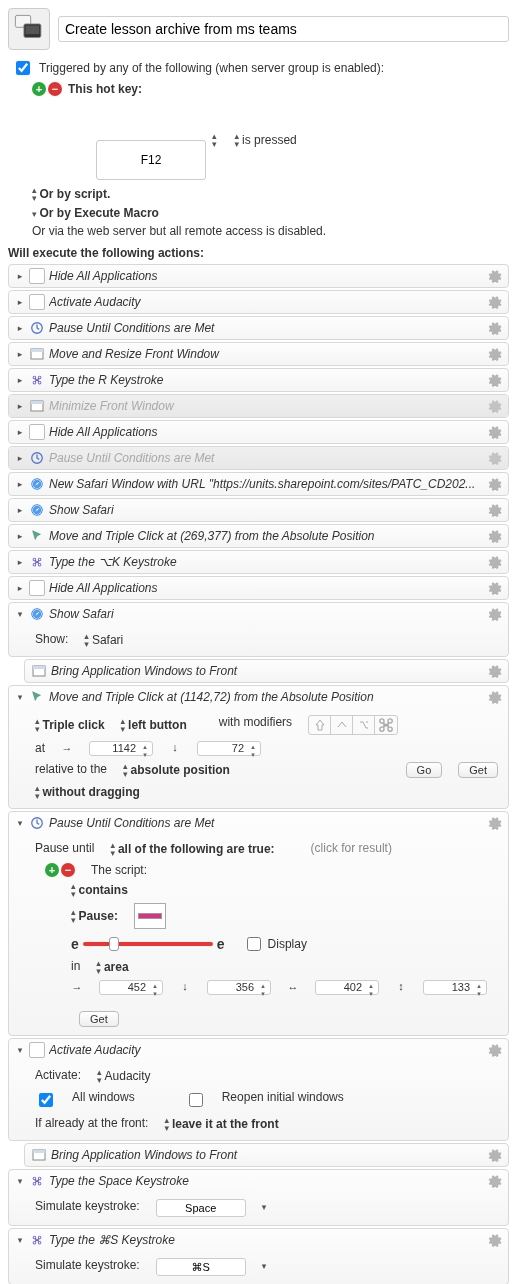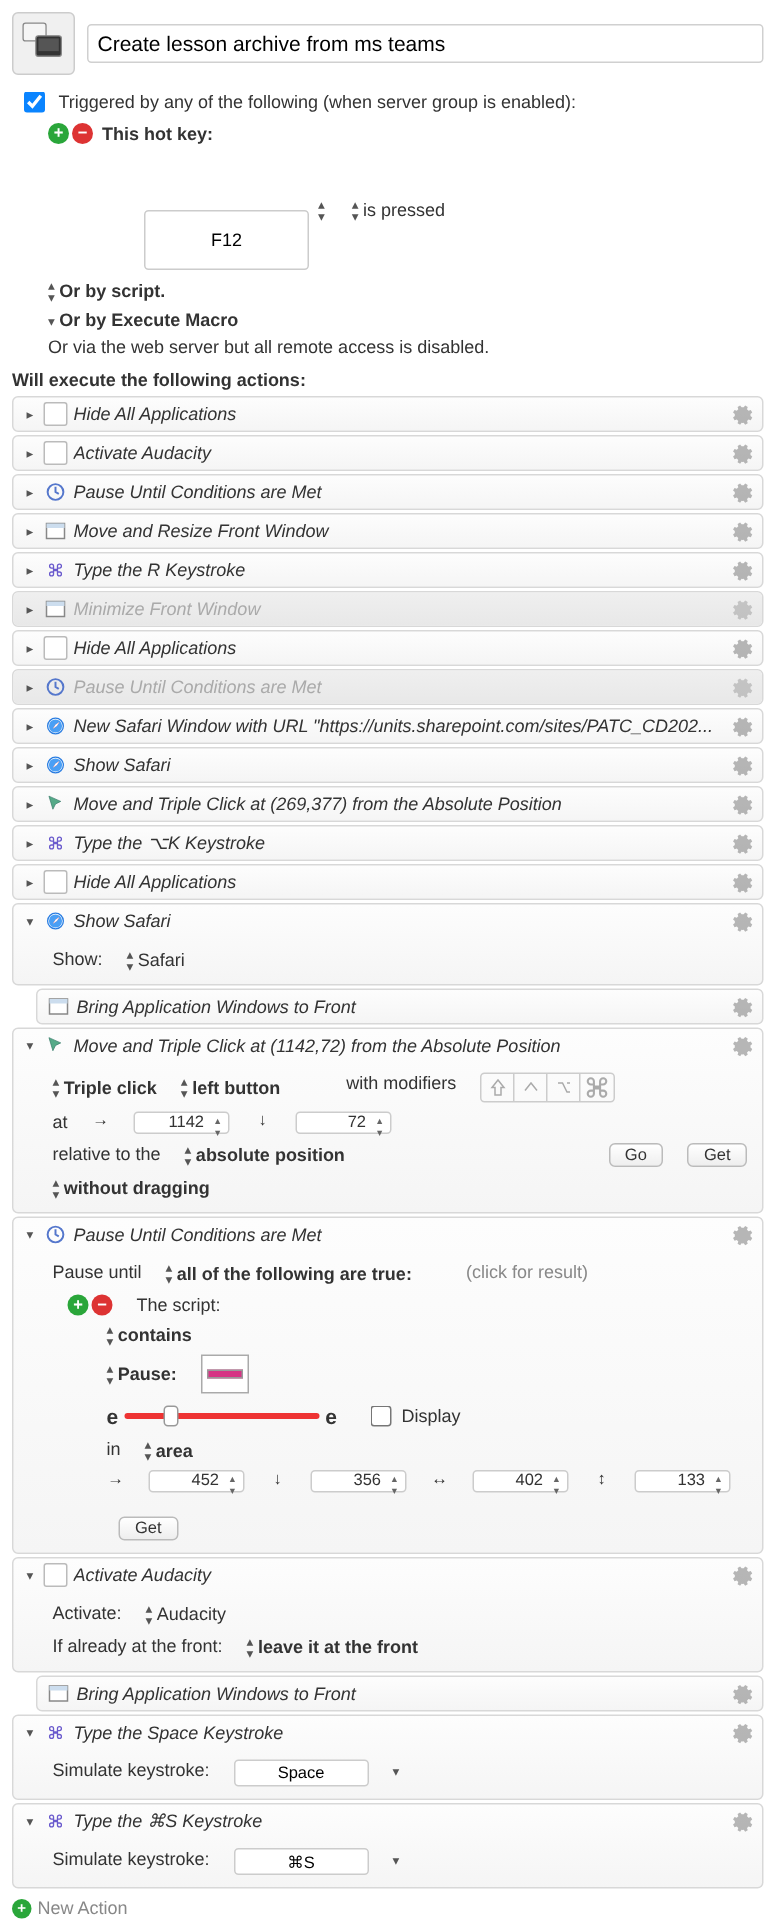--- a/index.html
+++ b/index.html
@@ -384,21 +384,21 @@
             </span>
             <span class="bold">Triple click</span>
           </span>
           <span class="sel">
             <span class="updown-arrows">
               <span>▴</span>
               <span>▾</span>
             </span>
             <span class="bold">left button</span>
           </span>
-          <span style="margin-left:28px">with modifiers</span>
+          <span style="margin-left:16px">with modifiers</span>
           <span class="modgrid">
             <span class="modcell">
               <svg width="12" height="12" viewBox="0 0 12 12">
                 <path d="M6 1l4 5H8v5H4V6H2z" fill="none" stroke="#aaa"></path>
               </svg>
             </span>
             <span class="modcell">
               <svg width="12" height="12" viewBox="0 0 12 12">
                 <path d="M2 8l4-5 4 5" fill="none" stroke="#aaa"></path>
               </svg>
@@ -567,20 +567,27 @@
           <span>Activate:</span>
           <span class="sel">
             <span class="updown-arrows">
               <span>▴</span>
               <span>▾</span>
             </span>
             <span>Audacity</span>
           </span>
         </div>
         <div class="row">
+          <input type="checkbox" class="checkbox" checked="" style="">
+          <span>All windows</span>
+          <span style="width:18px"></span>
+          <input type="checkbox" class="checkbox" style="">
+          <span>Reopen initial windows</span>
+        </div>
+        <div class="row">
           <span>If already at the front:</span>
           <span class="sel">
             <span class="updown-arrows">
               <span>▴</span>
               <span>▾</span>
             </span>
             <span class="bold">leave it at the front</span>
           </span>
         </div>
       </div>

